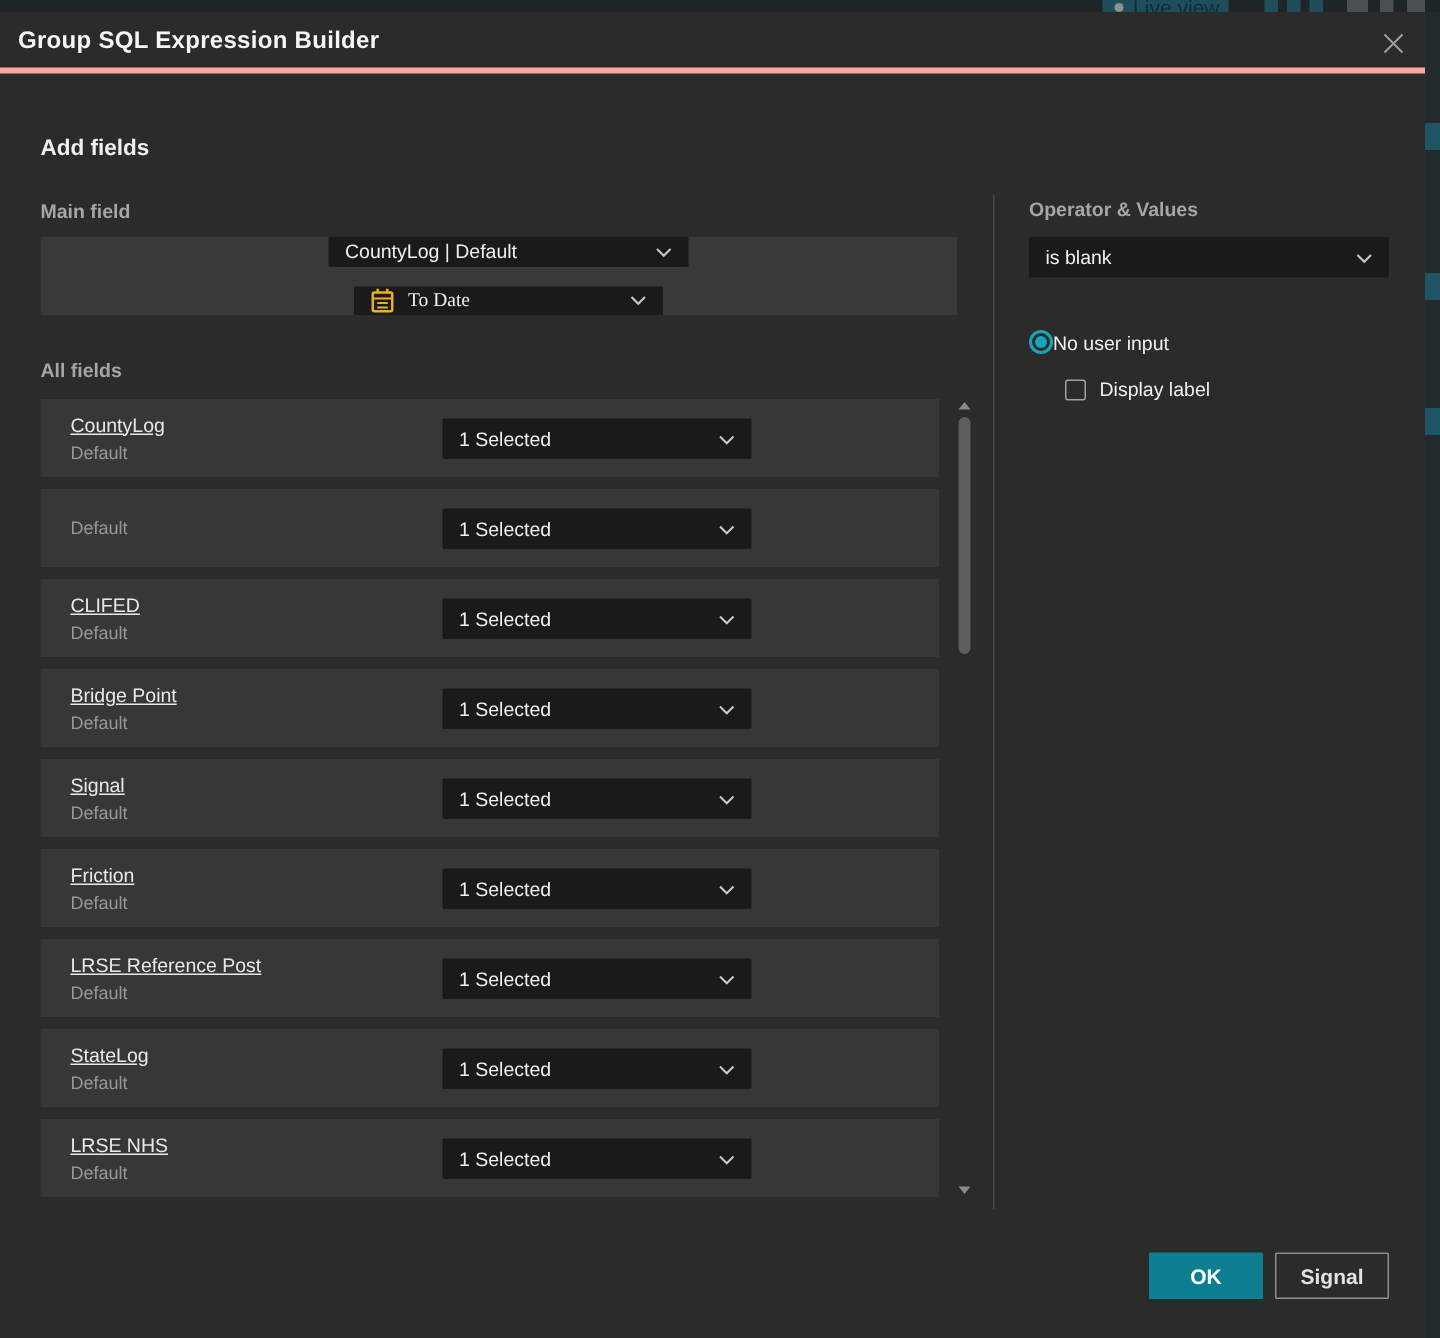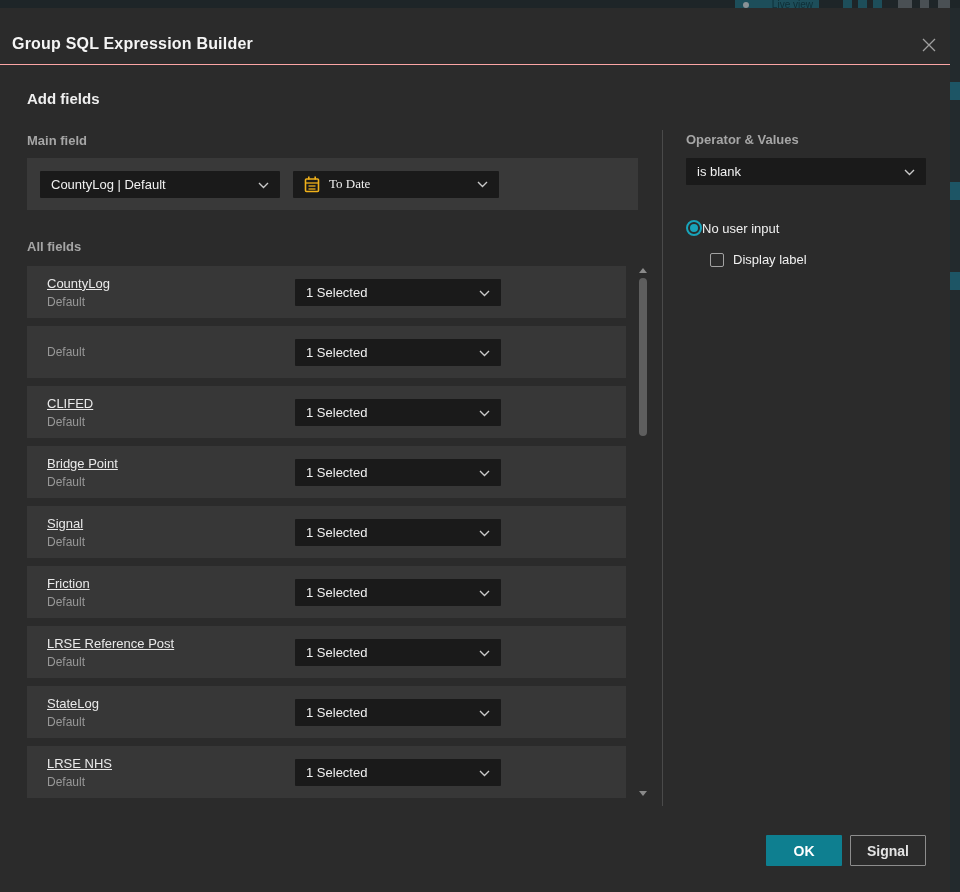--- a/index.html
+++ b/index.html
@@ -3,43 +3,43 @@
 <meta charset="utf-8">
 <style>
   * { margin:0; padding:0; box-sizing:border-box; }
   html,body { background:#1a1a1a; }
   body { font-family:"Liberation Sans", sans-serif; }
   #screen { position:relative; width:960px; height:892px; background:#2b2b2b; overflow:hidden; }
 
   
   .bg-top { position:absolute; left:0; top:0; width:960px; height:8px; background:#1e2528; overflow:hidden; }
   .live-pill { position:absolute; left:735px; top:0; width:84px; height:8px; background:#1d4e5a;
-               color:#0e2e36; font-size:10px; line-height:10px; text-align:right; padding-right:6px; overflow:hidden; }
+               color:#0e2e36; font-size:14px; line-height:10px; text-align:right; padding-right:6px; overflow:hidden; }
   .live-dot { position:absolute; left:8px; top:2px; width:6px; height:6px; border-radius:50%; background:#8a9296; }
   .bg-bar { position:absolute; top:0; height:8px; }
   .bg-bar.teal { background:#1d4e5a; }
   .bg-bar.gray { background:#4a5054; }
   .bg-right { position:absolute; left:950px; top:8px; width:10px; height:884px; background:#232a2d; }
   .bg-right .blk { position:absolute; left:0; width:10px; height:18px; background:#1d5565; }
 
   
   .dialog { position:absolute; left:0; top:8px; width:950px; height:884px; background:#2b2b2b; }
-  .titlebar { position:absolute; left:0; top:16px; width:100%; height:41px; border-bottom:1px solid #fca5a5; }
+  .titlebar { position:absolute; left:0; top:0; width:100%; height:41px; border-bottom:4px solid #fca5a5; }
   .title { position:absolute; left:12px; top:0; line-height:40px; font-size:16px; font-weight:600;
            color:#f5f5f5; letter-spacing:.2px; }
   .close-btn { position:absolute; right:12px; top:12px; width:18px; height:18px; cursor:pointer; }
 
   .h-addfields { position:absolute; left:27px; top:82px; font-size:15px; font-weight:700; color:#efefef; }
   .sec-label { position:absolute; font-size:13px; font-weight:600; color:#a6a6a6; }
   .lbl-mainfield { left:27px; top:125px; }
   .lbl-allfields { left:27px; top:231px; }
   .lbl-operator  { left:686px; top:124px; }
 
   .main-field-box { position:absolute; left:27px; top:150px; width:611px; height:52px; background:#393939;
-                    display:flex; align-items:center; padding-left:13px; gap:13px; }
+                    display:flex; align-items:center; padding-left:13px; gap:13px;flex-direction:column; }
 
   .select { background:#1a1a1a; color:#f0f0f0; font-size:13px; height:27px;
             display:flex; align-items:center; padding:0 11px; cursor:pointer; border-radius:1px; }
   .select .sel-left { display:flex; align-items:center; gap:9px; flex:1; min-width:0; }
   .select .chev { flex:none; margin-left:8px; }
   .sel-mainfield { width:240px; }
   .sel-datefield { width:206px;font-family:Liberation Serif, serif; }
 
   .fields-list { position:absolute; left:27px; top:258px; width:599px; display:flex; flex-direction:column; gap:8px; }
   .field-row { height:52px; background:#373737; display:flex; align-items:center; }

